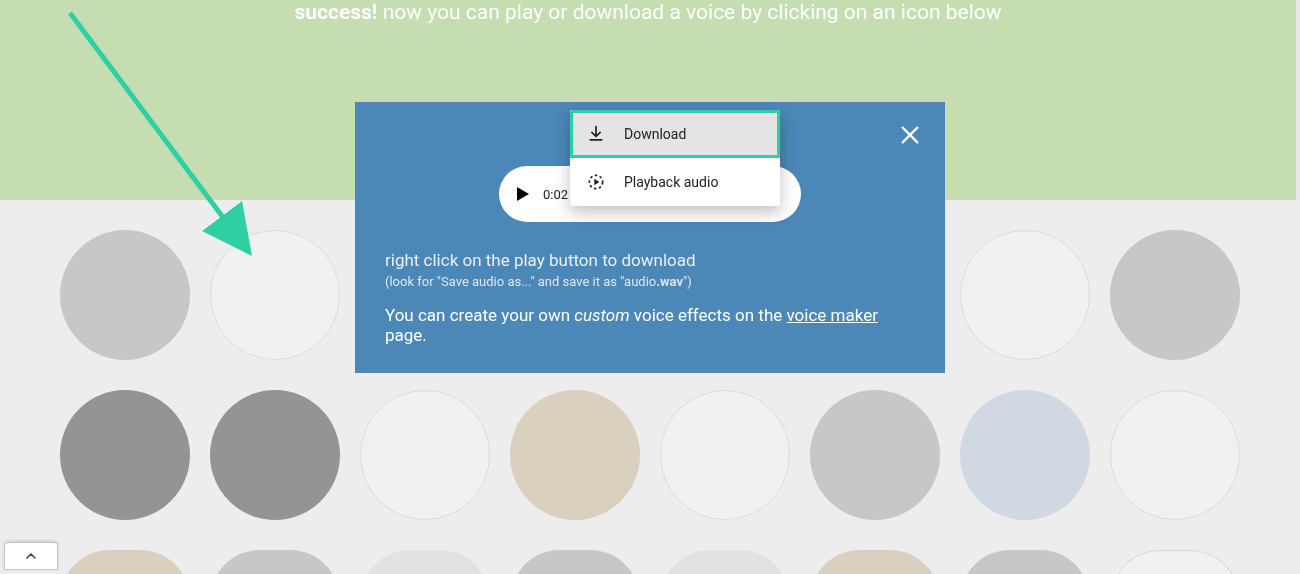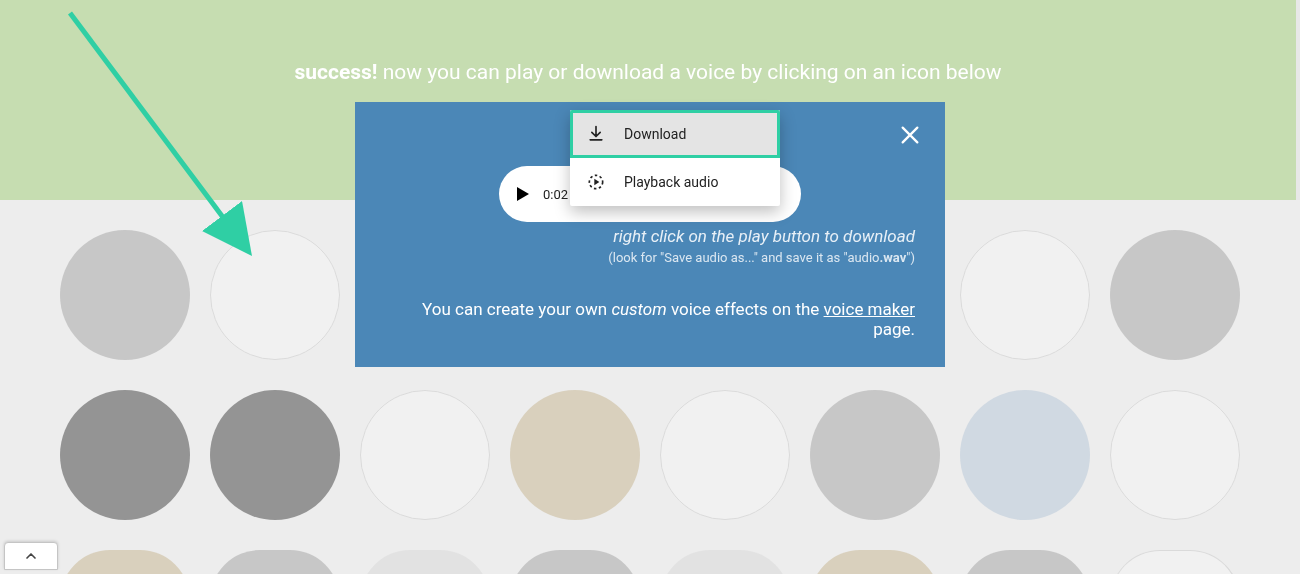--- a/index.html
+++ b/index.html
@@ -11,21 +11,20 @@
     position: relative;
     background: #e8e8e8;
   }
   .green-banner {
     position: absolute;
     top: 0; left: 0; right: 4px;
     height: 200px;
     background: #c6ddb1;
     display: flex;
     justify-content: center;
-    padding-top: 60px;
     text-align: center;
   }
   .banner-text {
     color: #fff;
     font-size: 21px;
     font-weight: 400;
   }
   .banner-text .success { font-weight: 700; }
   .icon-grid-bg {
     position: absolute;
@@ -55,21 +54,21 @@
 
   .modal {
     position: absolute;
     left: 50%;
     top: 102px;
     transform: translateX(-50%);
     width: 590px;
     background: #4b87b7;
     color: #fff;
     padding: 28px 30px 28px;
-    text-align: right;
+    text-align: left;
     z-index: 10;
   }
   .close-btn {
     position: absolute;
     top: 20px; right: 22px;
     width: 26px; height: 26px;
     cursor: pointer;
     display:flex;align-items:center;justify-content:center;
   }
   .close-btn svg { width:22px;height:22px; }
@@ -120,24 +119,24 @@
     cursor: pointer;
   }
   .context-menu .menu-item.selected {
     background: #e4e4e4;
     outline: 3px solid #2fcfa4;
     outline-offset: -3px;
     padding-left: 16px;
   }
   .menu-item .micon { width:20px;height:20px;display:flex;align-items:center;justify-content:center; }
 
-  .tip1 { margin-top: 4px; font-size: 17px; color: #e8f0f7; font-style: italic; }
+  .tip1 { margin-top: 28px; font-size: 17px; color: #e8f0f7; }
   .tip2 { margin-top: 4px; font-size: 13px; color: #dbe7f1; }
   .tip2 .italic { }
-  .tip3 { margin-top: 34px; font-size: 17px; color: #fff; }
+  .tip3 { margin-top: 16px; font-size: 17px; color: #fff; }
   .tip3 .italic { font-style: italic; }
   .tip3 a { color:#fff; text-decoration: underline; }
 
   .arrow-svg {
     position: absolute;
     left: 60px; top: 8px;
     width: 200px; height: 250px;
     z-index: 5;
     pointer-events:none;
   }

